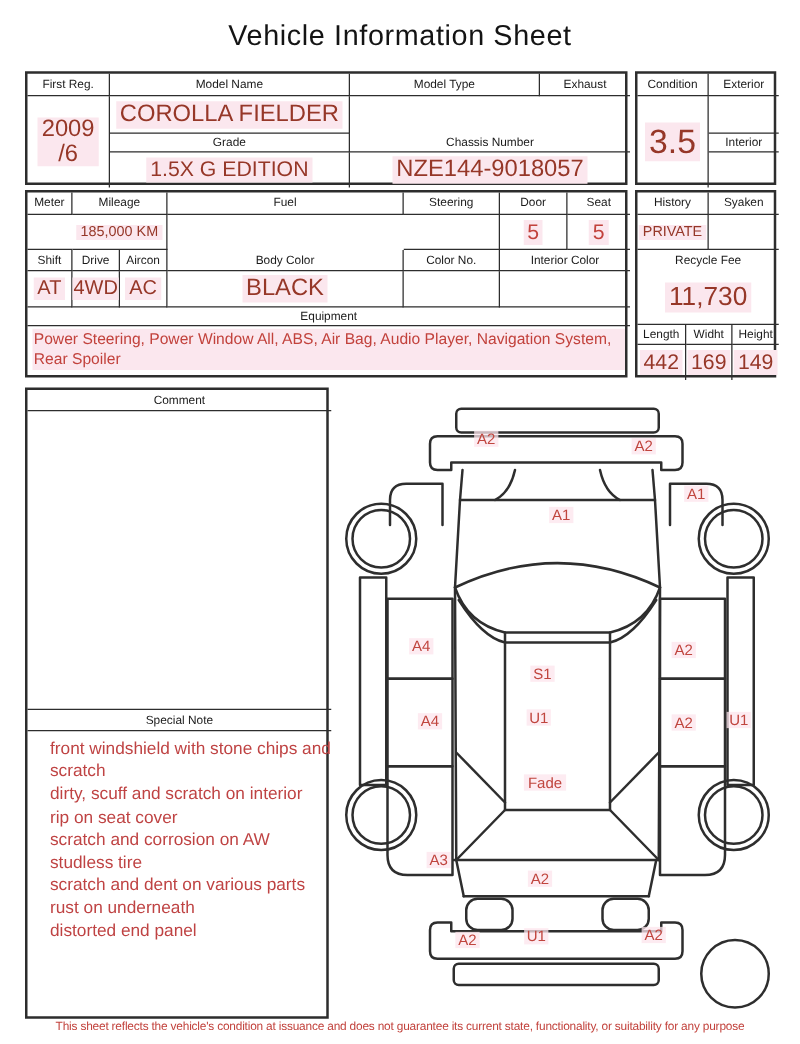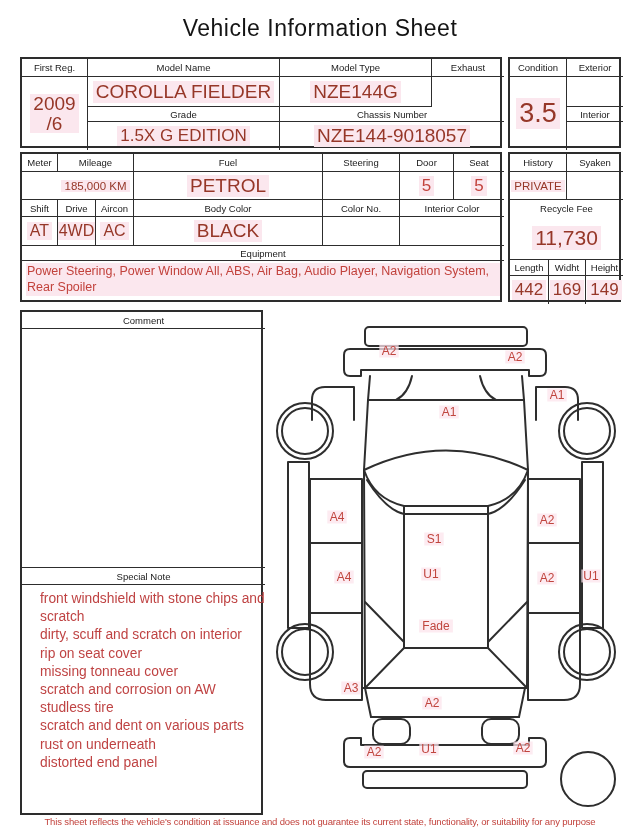--- a/index.html
+++ b/index.html
@@ -45,23 +45,20 @@
     <div class="cell hdr bR bB" style="left:258px;top:0;width:152px;height:18px">Model Type</div>
     <div class="cell hdr bB" style="left:410px;top:0;width:72px;height:18px">Exhaust</div>
 
     <div class="cell val f20 bR" style="left:0;top:18px;width:66px;height:73px;line-height:1.05">
         <span class="hl">2009
 /6</span>
       </div>
     <div class="cell val f20 bR bB" style="left:66px;top:18px;width:192px;height:30px">
         <span class="hl">COROLLA FIELDER</span>
       </div>
-    <div class="cell val f20 bR bB" style="left:258px;top:18px;width:152px;height:30px">
-        <span class="hl">NZE144G</span>
-      </div>
 
     <div class="cell hdr bR bB" style="left:66px;top:48px;width:192px;height:15px">Grade</div>
     <div class="cell hdr bB" style="left:258px;top:48px;width:224px;height:15px">Chassis Number</div>
 
     <div class="cell val f18 bR" style="left:66px;top:63px;width:192px;height:28px">
         <span class="hl">1.5X G EDITION</span>
       </div>
     <div class="cell val f20" style="left:258px;top:63px;width:224px;height:28px">
         <span class="hl">NZE144-9018057</span>
       </div>
@@ -82,23 +79,20 @@
     <div class="cell hdr bR bB" style="left:0;top:0;width:36px;height:18px">Meter</div>
     <div class="cell hdr bR bB" style="left:36px;top:0;width:76px;height:18px">Mileage</div>
     <div class="cell hdr bR bB" style="left:112px;top:0;width:189px;height:18px">Fuel</div>
     <div class="cell hdr bR bB" style="left:301px;top:0;width:77px;height:18px">Steering</div>
     <div class="cell hdr bR bB" style="left:378px;top:0;width:54px;height:18px">Door</div>
     <div class="cell hdr bB" style="left:432px;top:0;width:50px;height:18px">Seat</div>
 
     <div class="cell val bB" style="left:0;top:18px;width:36px;height:28px"></div>
     <div class="cell val f12 bR bB" style="left:36px;top:18px;width:76px;height:28px">
         <span class="hl">185,000 KM</span>
-      </div>
-    <div class="cell val f20 bR bB" style="left:112px;top:18px;width:189px;height:28px">
-        <span class="hl">PETROL</span>
       </div>
     <div class="cell val bR bB" style="left:301px;top:18px;width:77px;height:28px"></div>
     <div class="cell red f17red bR bB" style="left:378px;top:18px;width:54px;height:28px">
         <span class="hl">5</span>
       </div>
     <div class="cell red f17red bB" style="left:432px;top:18px;width:50px;height:28px">
         <span class="hl">5</span>
       </div>
 
     <div class="cell hdr bR bB" style="left:0;top:46px;width:36px;height:17px">Shift</div>
@@ -157,21 +151,20 @@
   </div>
 
   <div class="box" style="left:20px;top:310px;width:243px;height:505px">
     <div class="cell hdr bB" style="left:0;top:0;width:243px;height:17px">Comment</div>
     <div class="cell" style="left:0;top:17px;width:243px;height:238px"></div>
     <div class="cell hdr bT bB" style="left:0;top:255px;width:243px;height:18px">Special Note</div>
     <div class="notes" style="left:0;top:273px;width:243px;height:232px">
         <div>front windshield with stone chips and scratch</div>
         <div>dirty, scuff and scratch on interior</div>
         <div>rip on seat cover</div>
-        <div>missing tonneau cover</div>
         <div>scratch and corrosion on AW</div>
         <div>studless tire</div>
         <div>scratch and dent on various parts</div>
         <div>rust on underneath</div>
         <div>distorted end panel</div>
       </div>
   </div>
 
   <svg viewBox="270 315 370 497" style="position:absolute;left:270px;top:315px;width:370px;height:497px">
     <g fill="none" stroke="#2e2e2e" stroke-width="2" stroke-linejoin="round" stroke-linecap="round">

